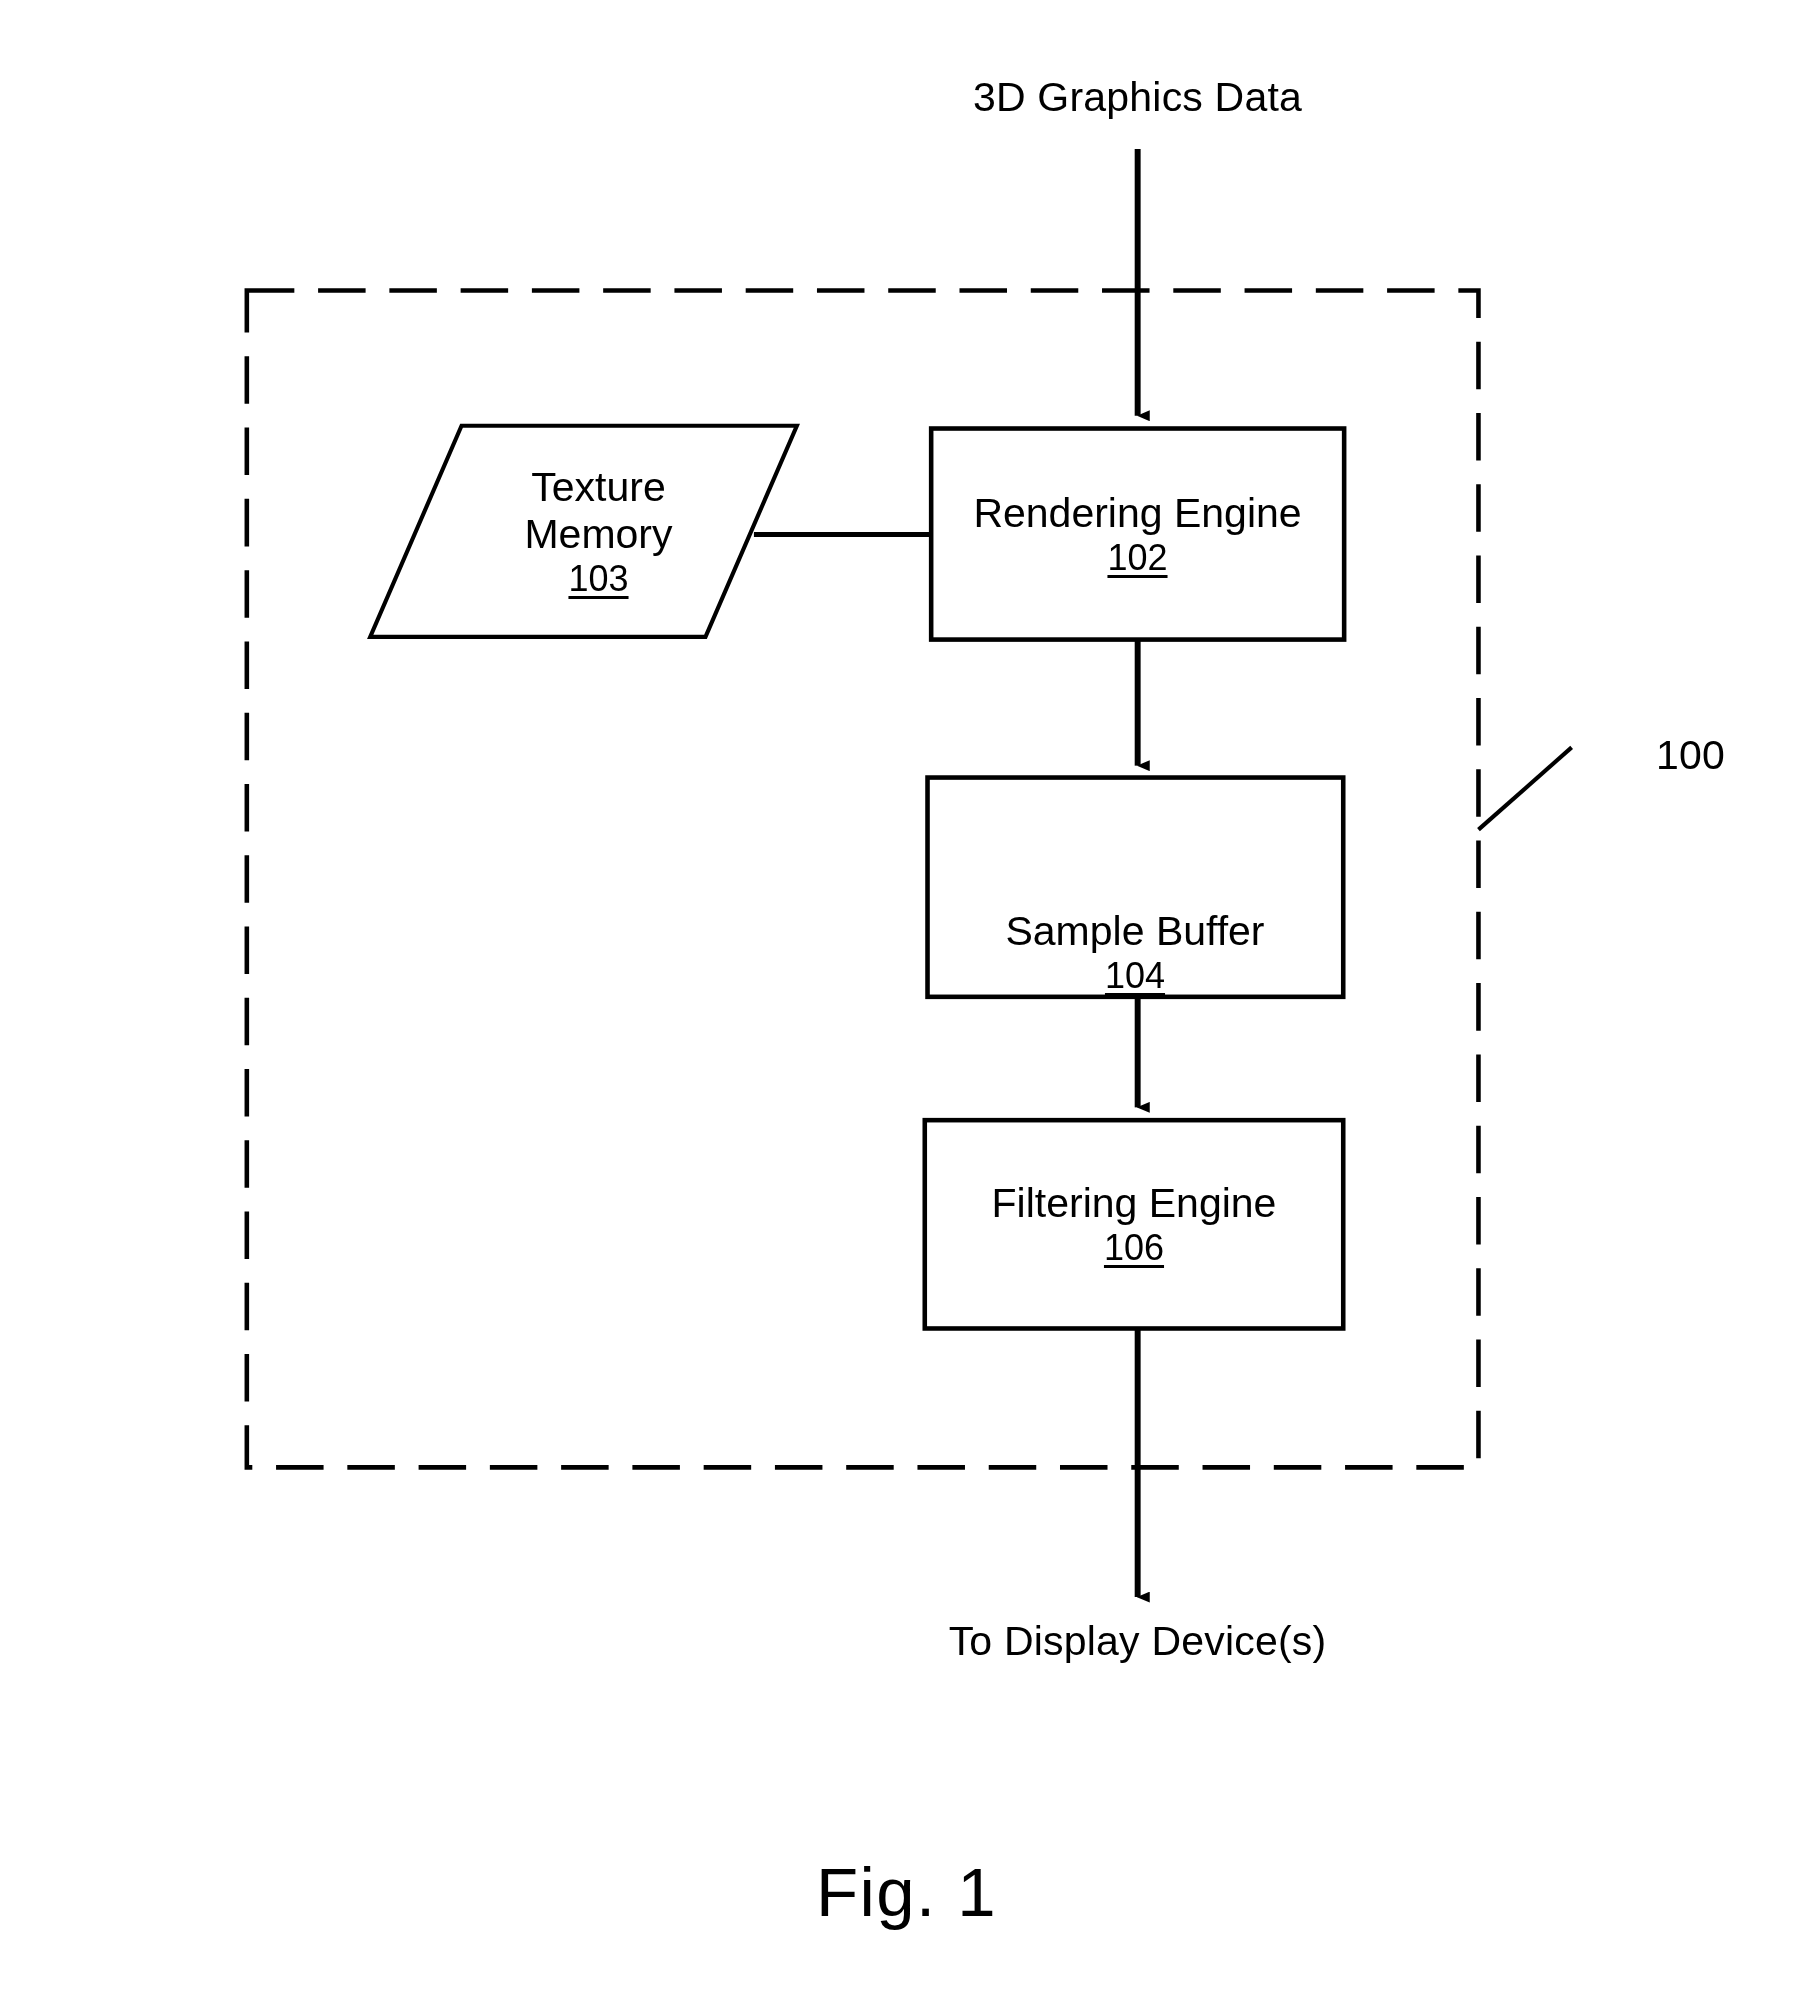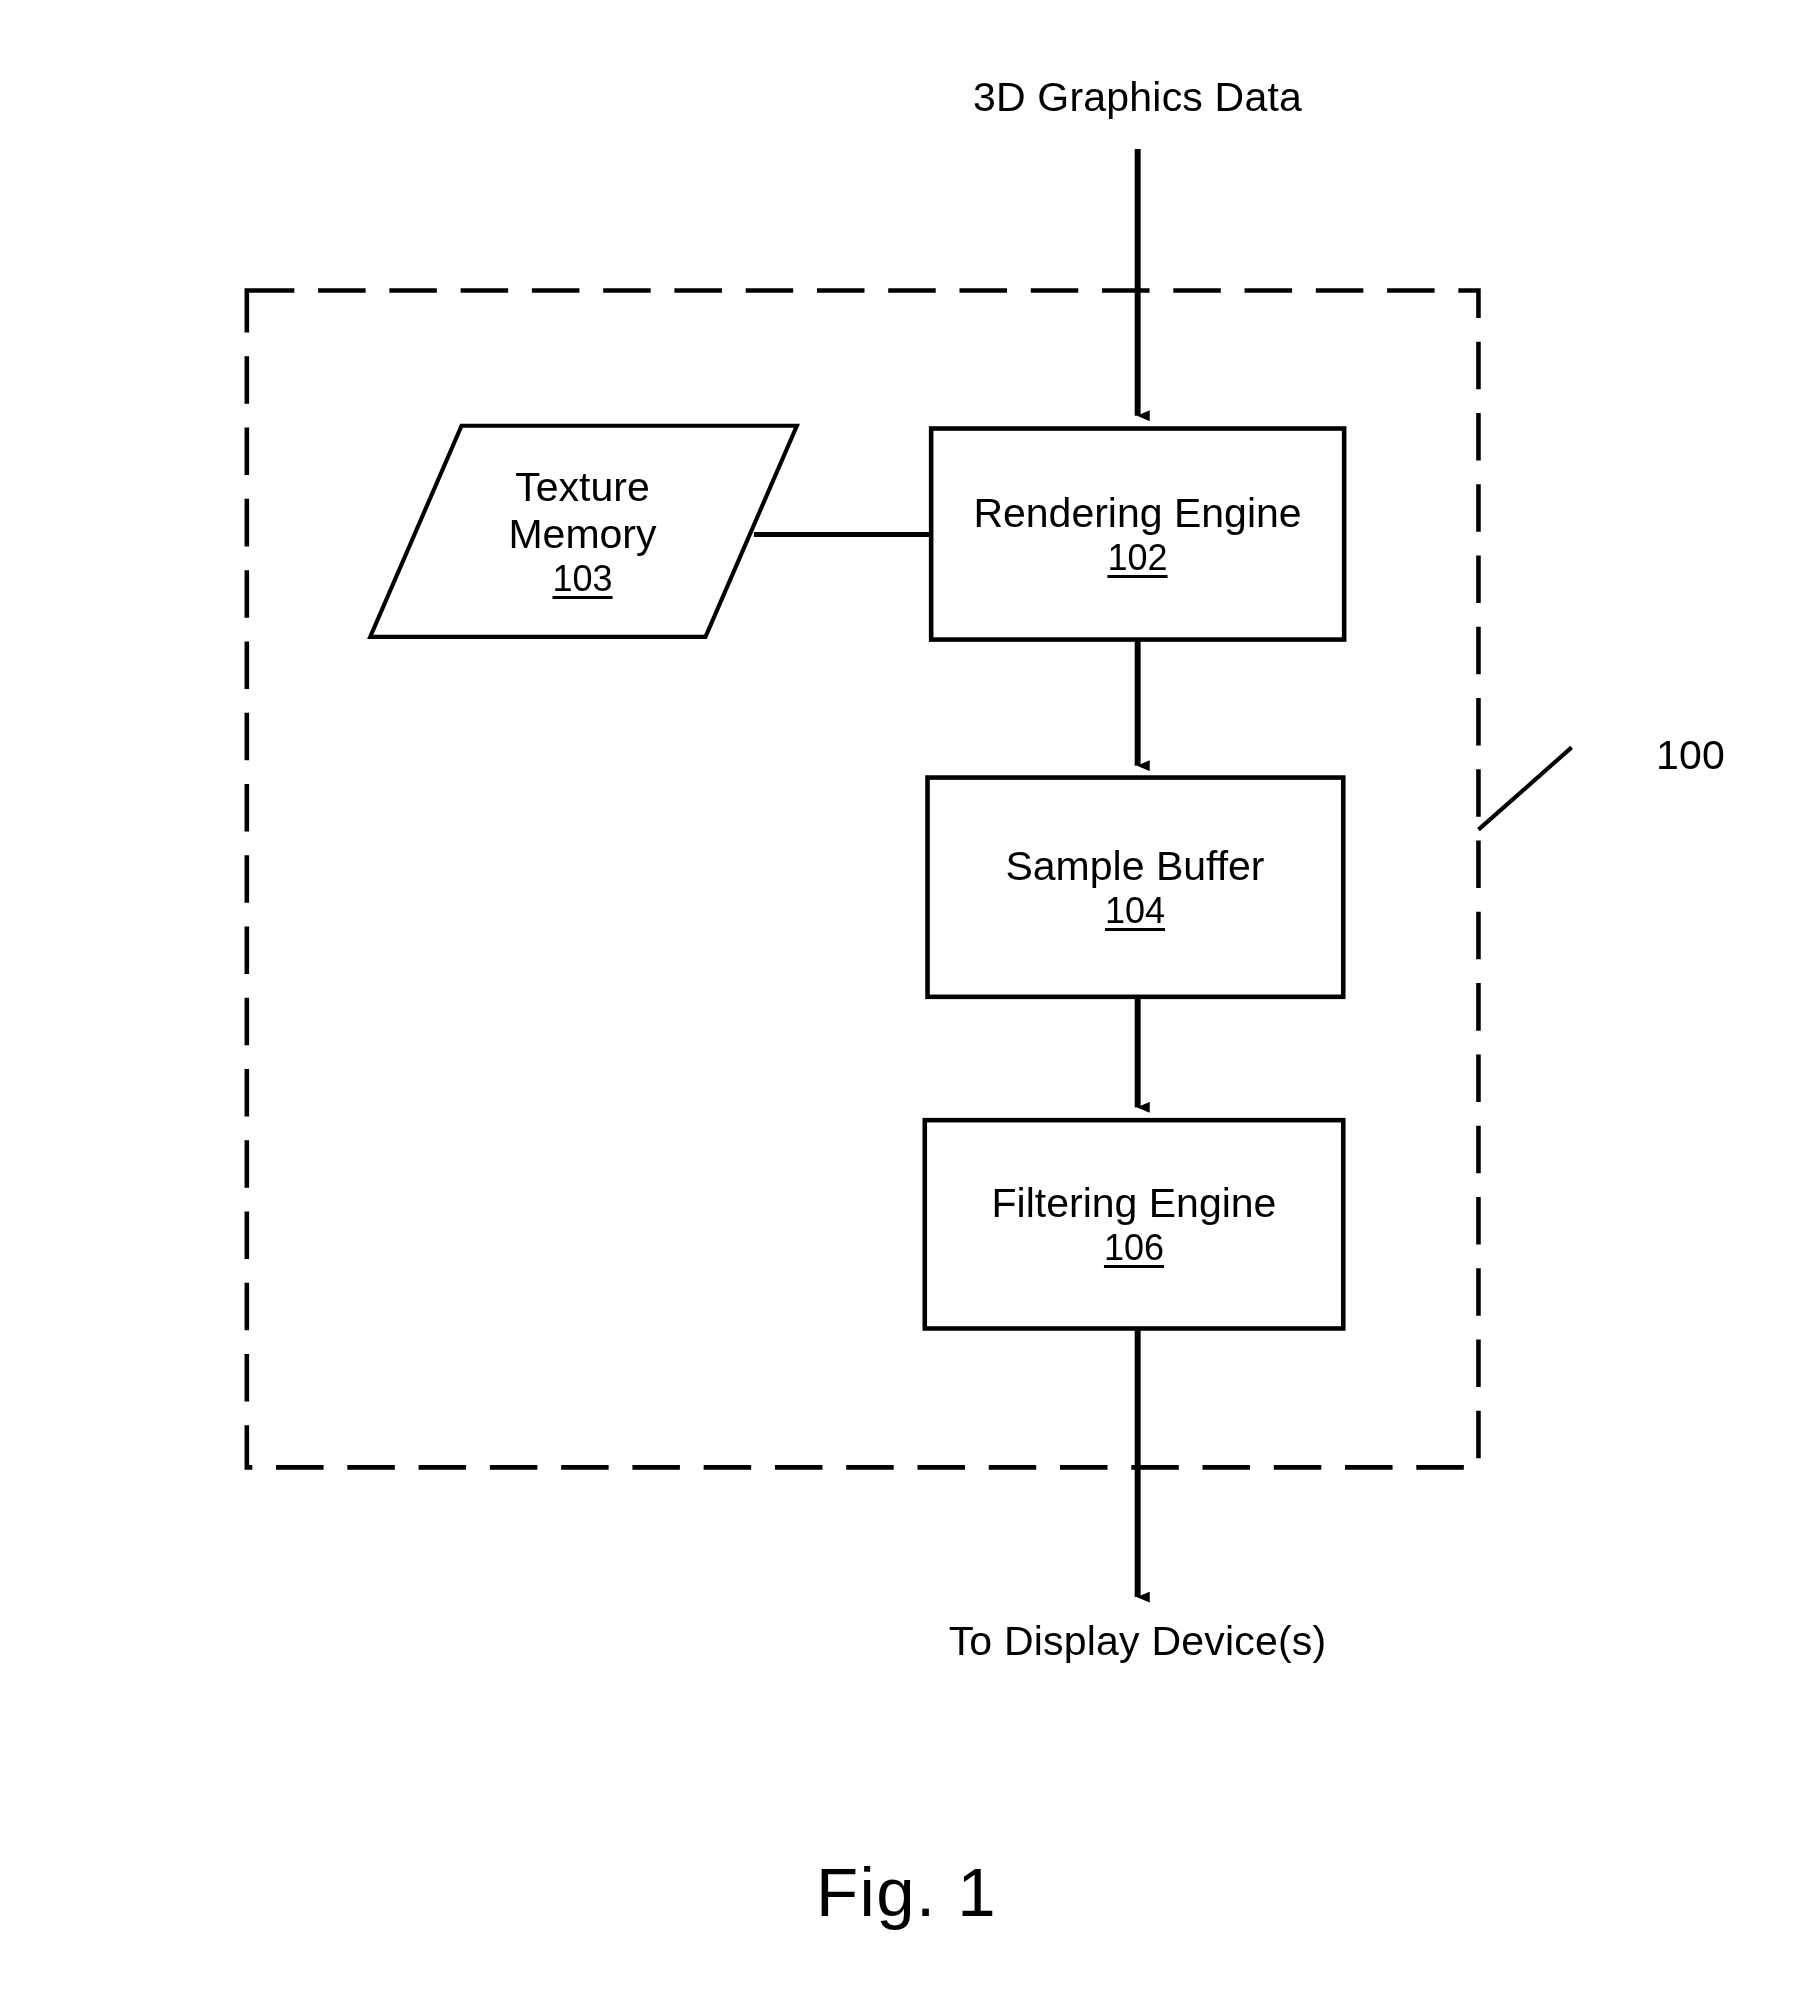--- a/index.html
+++ b/index.html
@@ -93,32 +93,32 @@
 
     <line x1="1245" y1="700" x2="1245" y2="838" stroke="#000000" stroke-width="6.5" marker-end="url(#solid-arrowhead)"></line>
 
     <line x1="1245" y1="1091" x2="1245" y2="1212" stroke="#000000" stroke-width="6.5" marker-end="url(#solid-arrowhead)"></line>
 
     <line x1="1245" y1="1454" x2="1245" y2="1748" stroke="#000000" stroke-width="6.5" marker-end="url(#solid-arrowhead)"></line>
   </svg>
 
   <div class="dia-text flow-label" style="left:772px; top:71px; width:731px;">3D Graphics Data</div>
 
-  <div class="node-text-stack" style="left:400px; top:426px; width:365px; height:211px;">
+  <div class="node-text-stack" style="left:416px; top:426px; width:365px; height:211px;">
     <span class="node-label">Texture</span>
     <span class="node-label">Memory</span>
     <span class="ref-num">103</span>
   </div>
 
   <div class="node-text-stack" style="left:931px; top:429px; width:413px; height:211px;justify-content:center;">
     <span class="node-label">Rendering Engine</span>
     <span class="ref-num">102</span>
   </div>
 
-  <div class="node-text-stack" style="left:927px; top:778px; width:416px; height:219px;">
+  <div class="node-text-stack" style="left:927px; top:778px; width:416px; height:219px;justify-content:flex-end;">
     <span class="node-label">Sample Buffer</span>
     <span class="ref-num">104</span>
   </div>
 
   <div class="node-text-stack" style="left:925px; top:1120px; width:418px; height:208px;">
     <span class="node-label">Filtering Engine</span>
     <span class="ref-num">106</span>
   </div>
 
   <div class="dia-text callout-num" style="left:1590px; top:729px; width:201px; text-align:center;">100</div>

